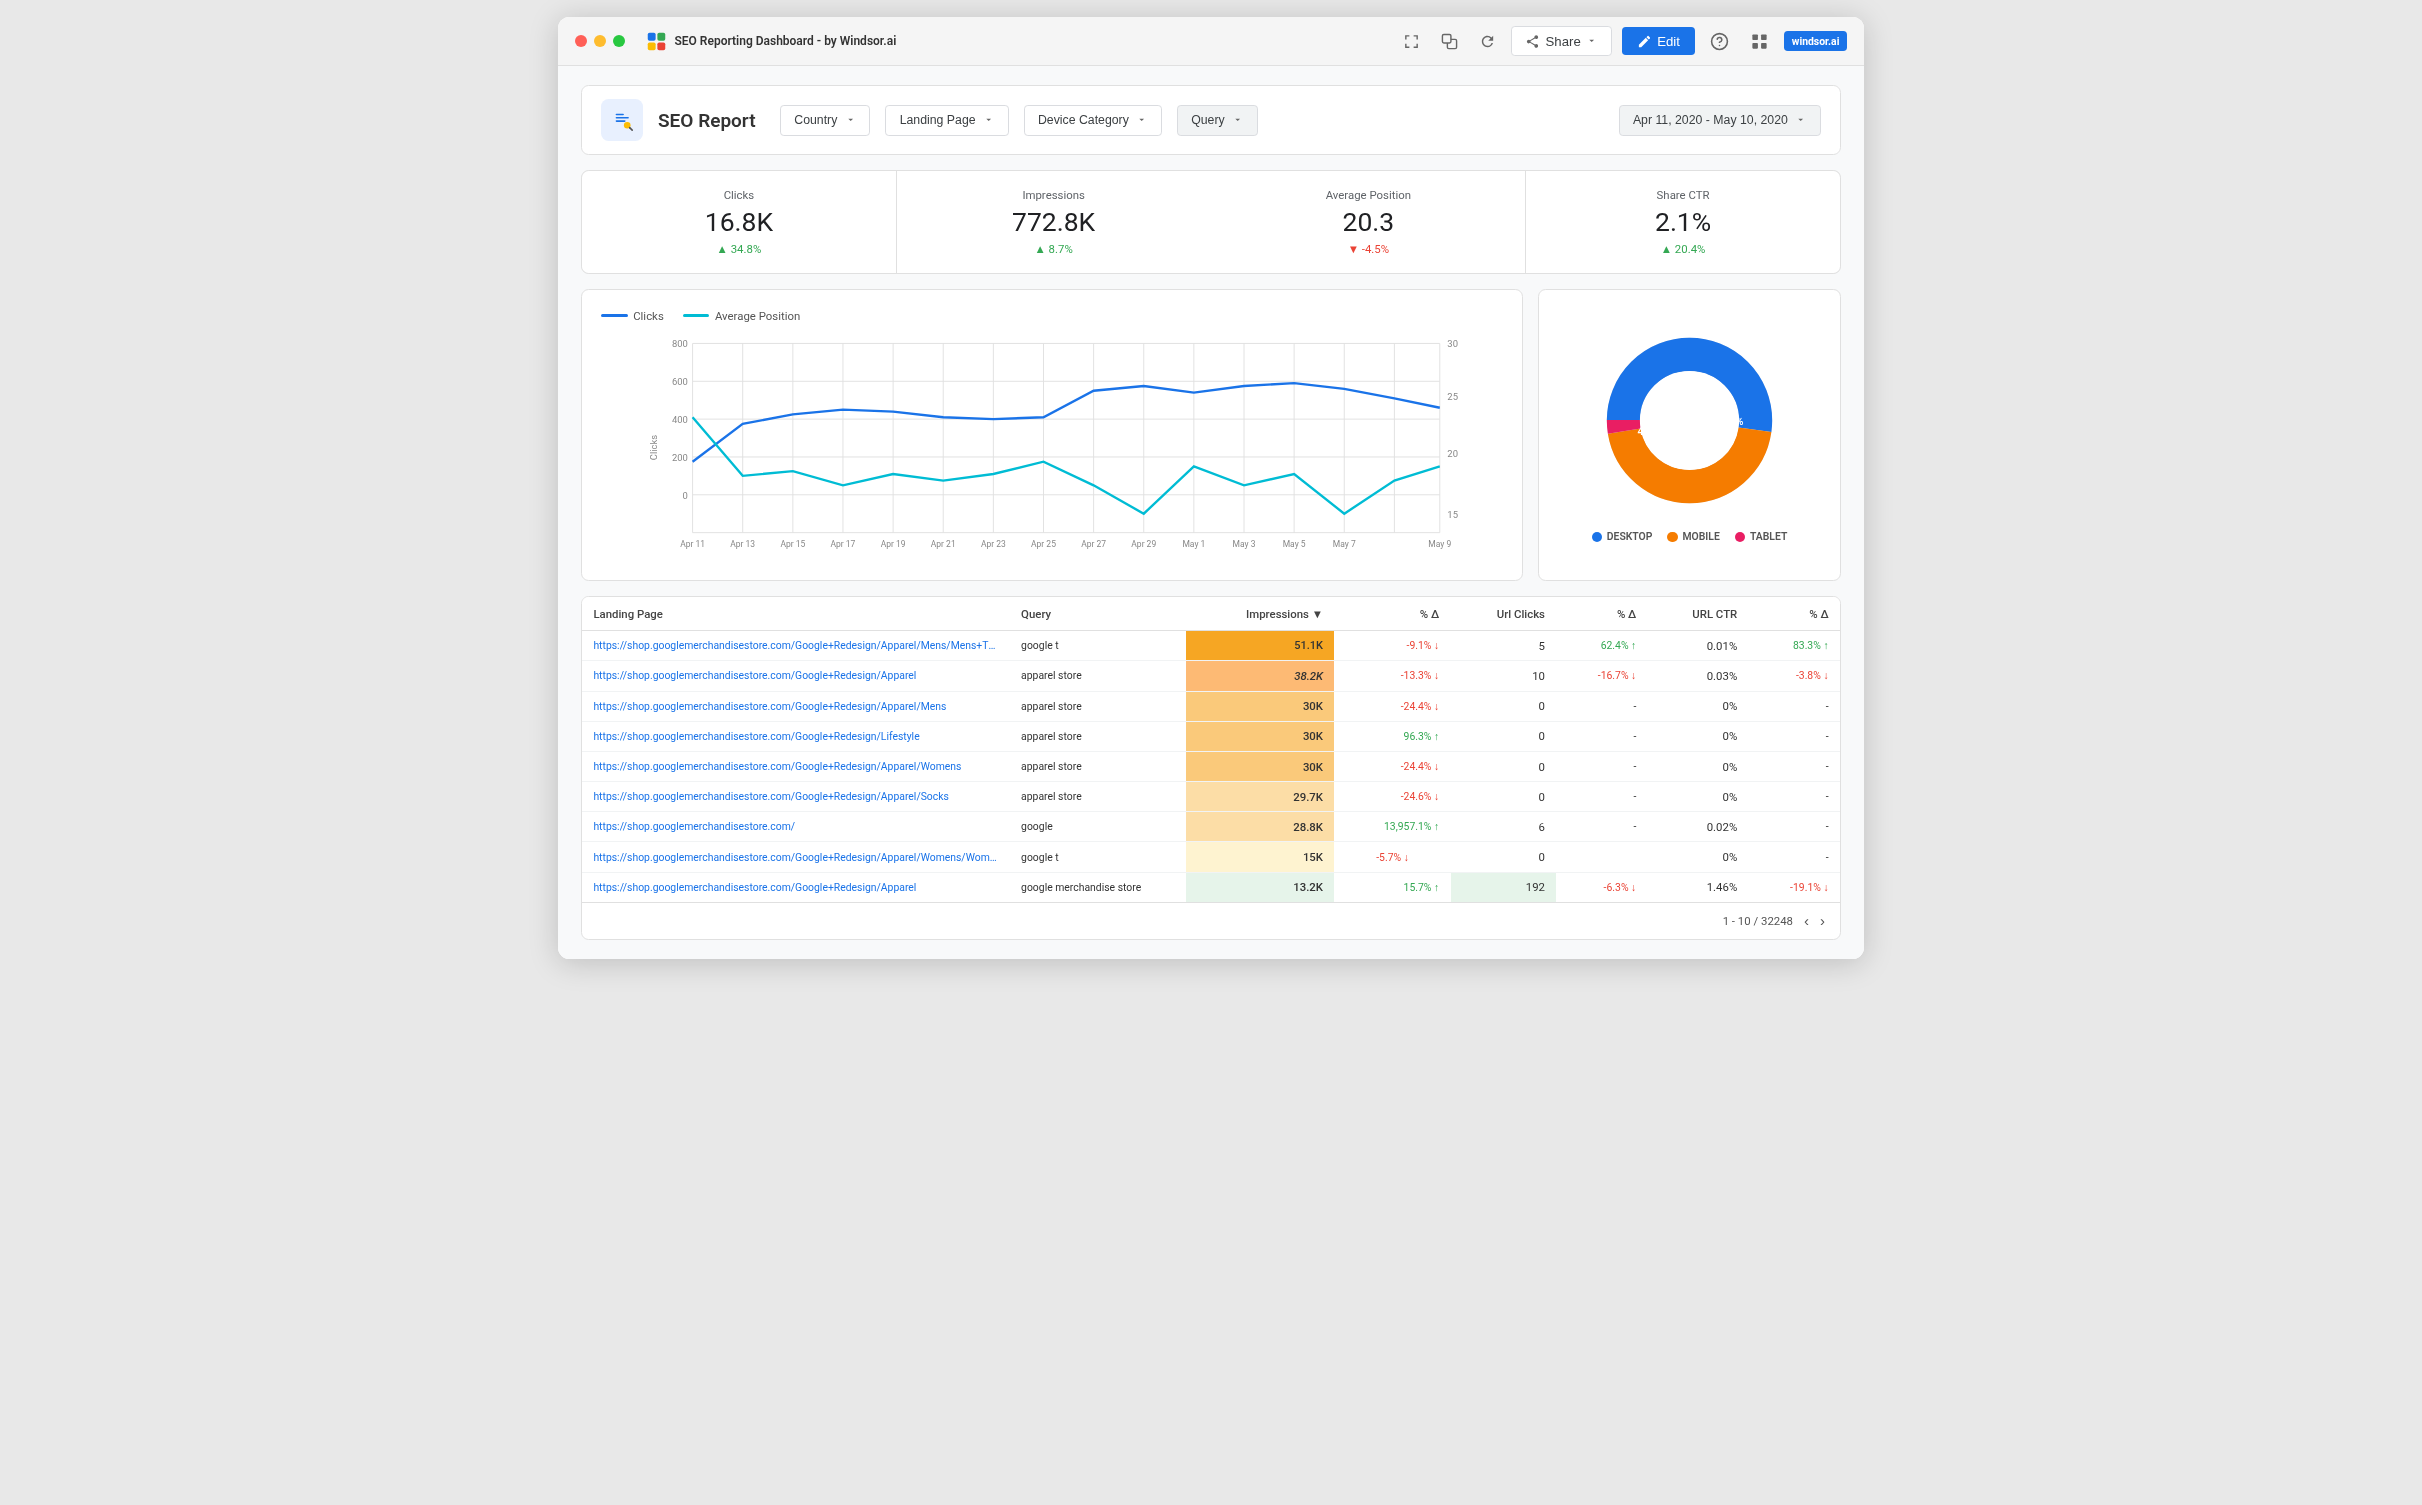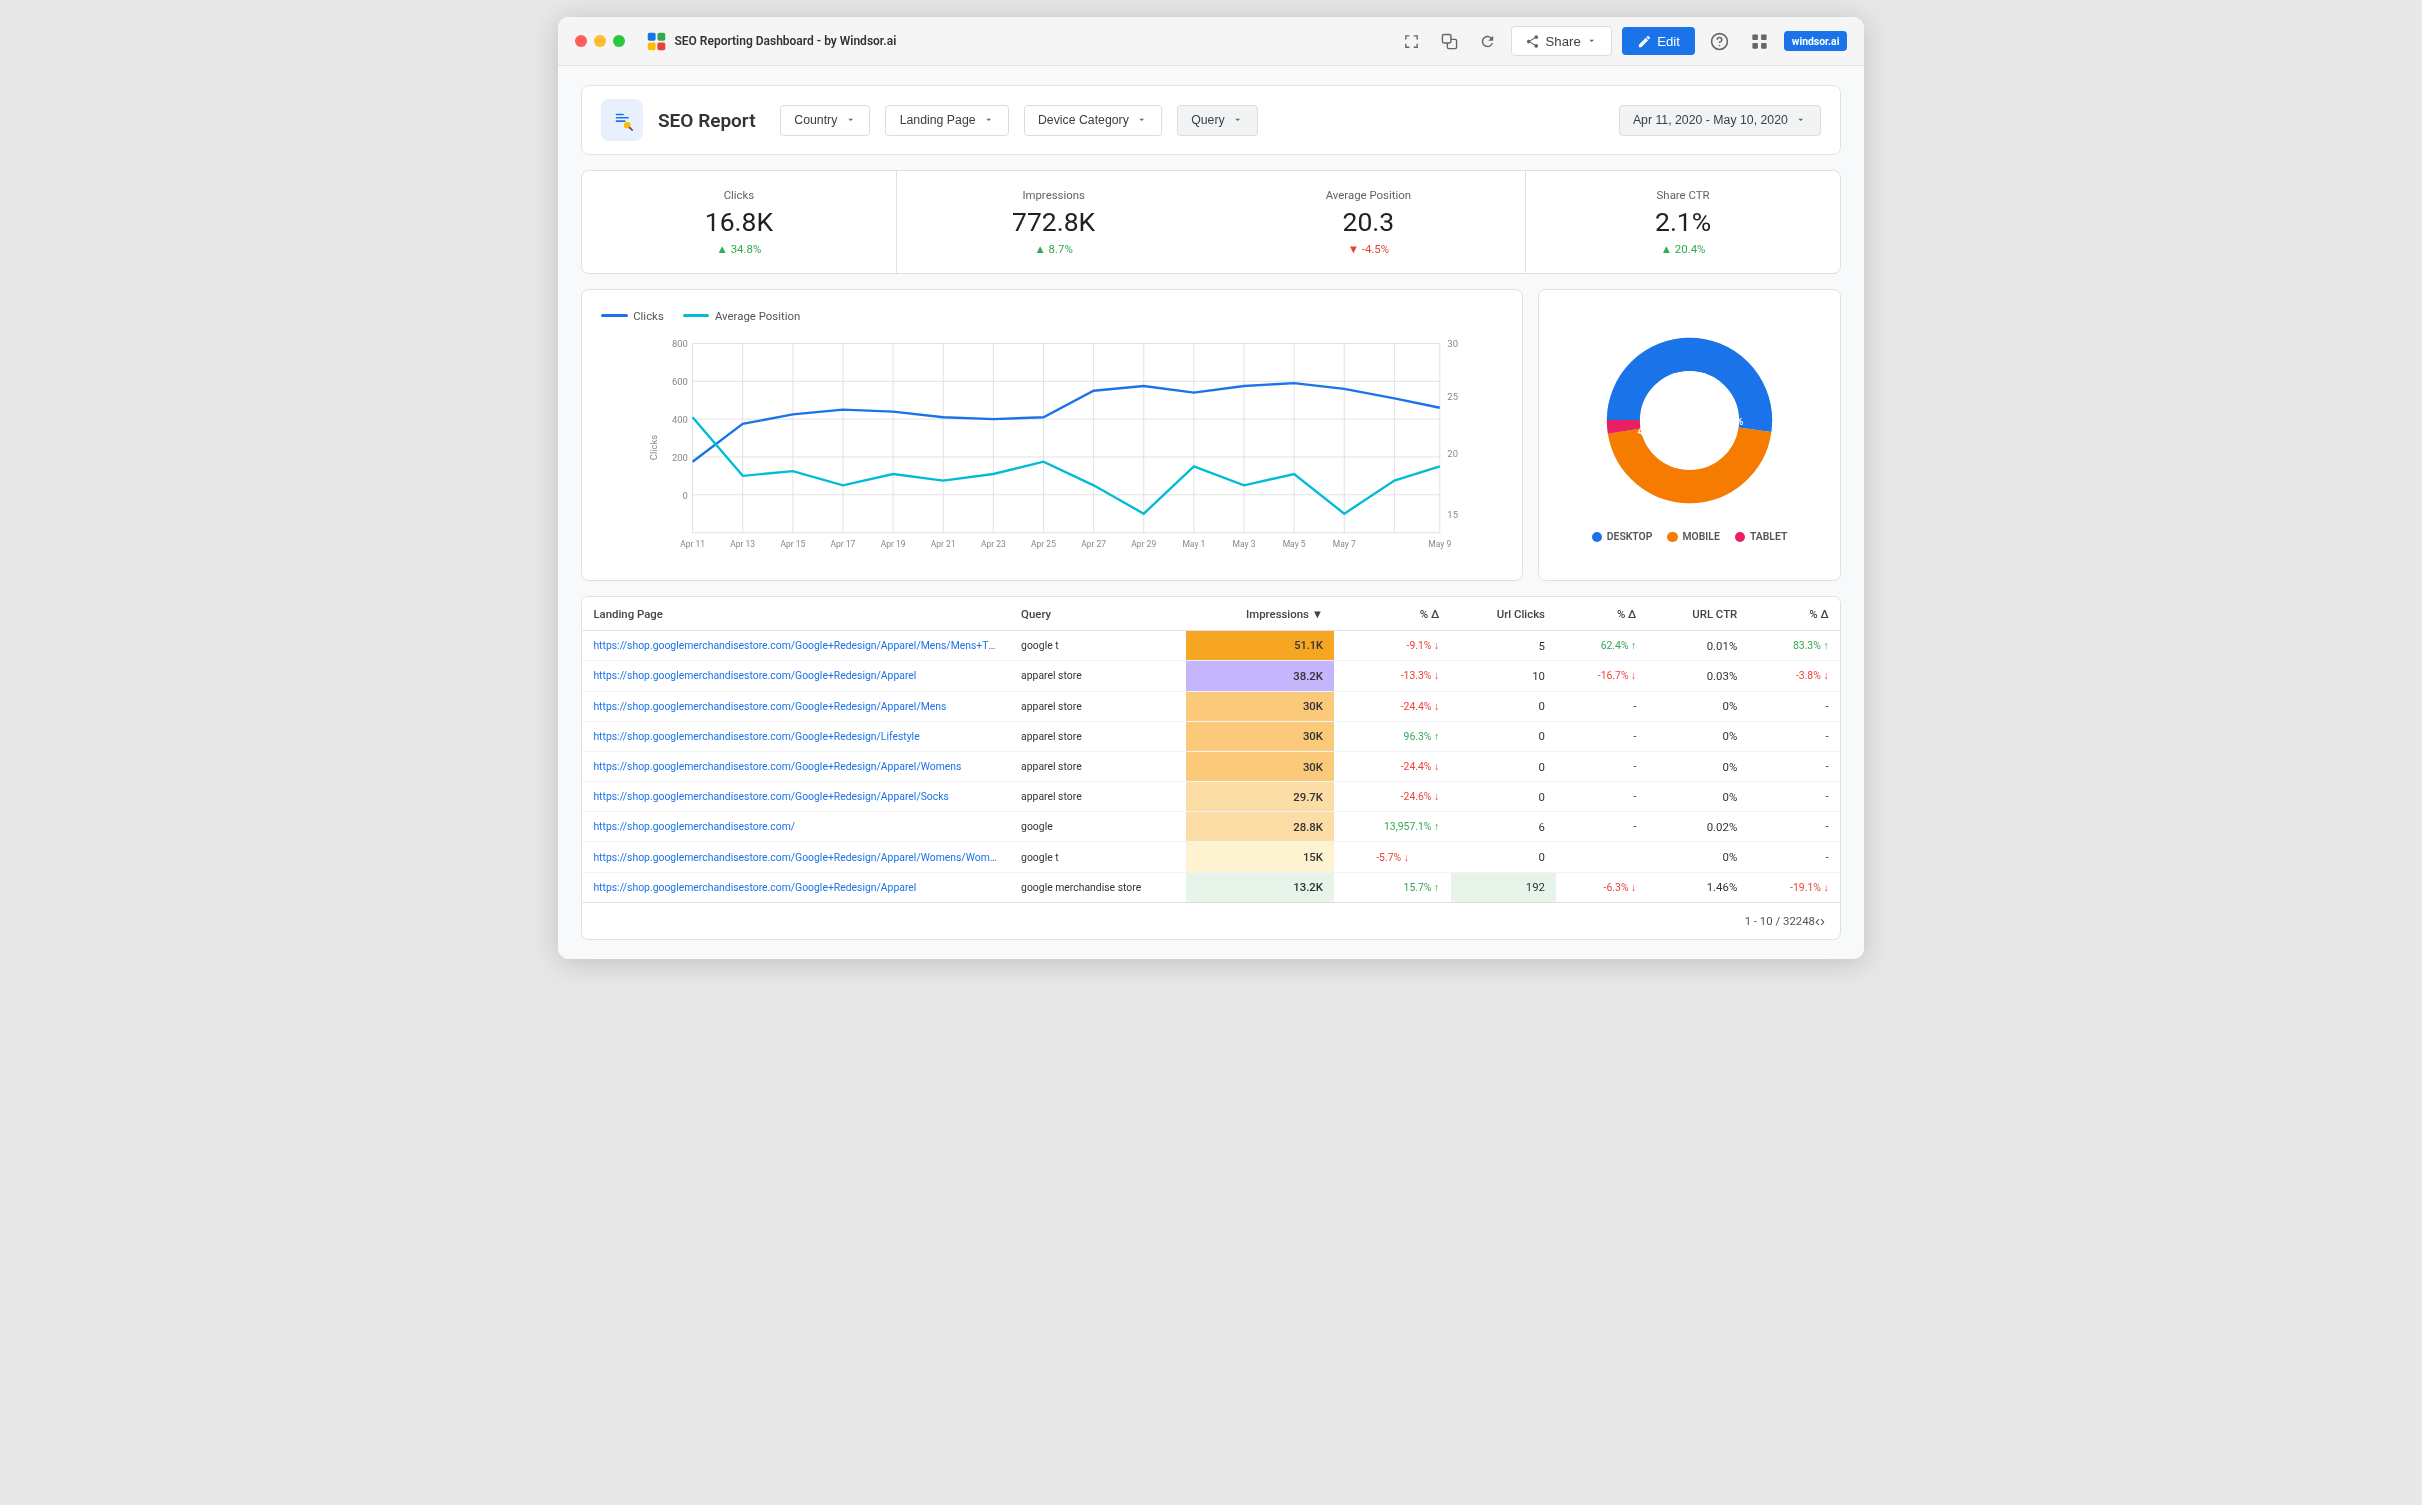--- a/index.html
+++ b/index.html
@@ -186,35 +186,35 @@
       color: #333;
       white-space: nowrap;
       overflow: hidden;
       text-overflow: ellipsis;
     }
     .data-table tr:last-child td { border-bottom: none; }
     .imp-cell { text-align: right; font-weight: 500; }
     .pct-cell { text-align: right; }
     .url-clicks-cell { text-align: right; }
     td.heat-5 { background: #f6a623; }
-    td.heat-4 { background: #c4b5fd; }
+    td.heat-4 { background: #fdba74; font-style: italic; }
     td.heat-3 { background: #fac97a; }
     td.heat-2 { background: #fcdda6; }
     td.heat-1 { background: #fef3d0; }
     td.heat-green { background: #e6f4ea; }
     .table-footer {
       padding: 9.5px 15px;
       text-align: right;
       font-size: 11.4px;
       color: #555;
       border-top: 0.9px solid #e0e0e0;
       display: flex;
       align-items: center;
       justify-content: flex-end;
-      gap: 0;
+      gap: 11px;
     }
     .nav-btn { background: none; border: none; cursor: pointer; color: #555; font-size: 15px; }
   </style>
 </head>
 <body>
 
 <div class="window">
 
   <div class="title-bar">
     <div class="traffic-lights">

